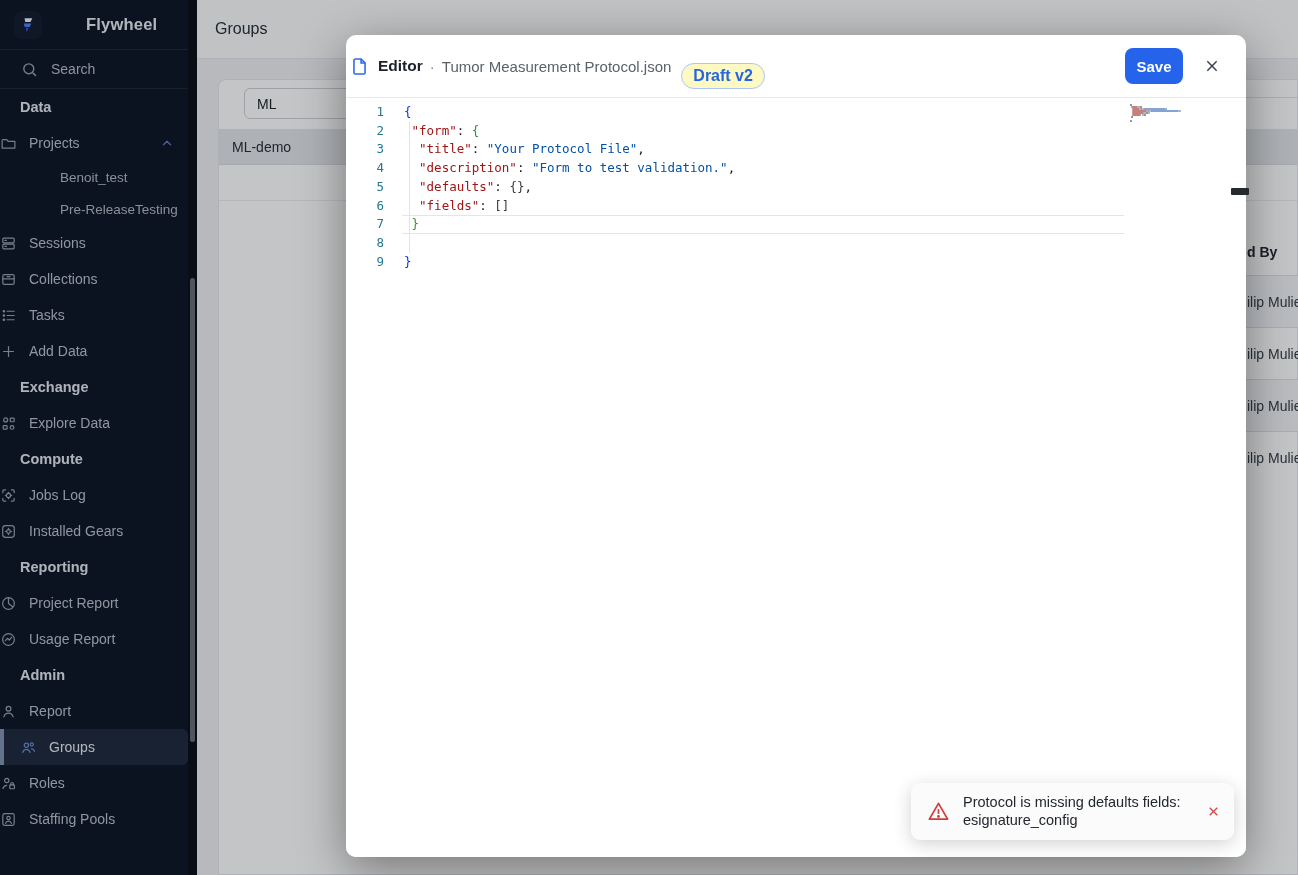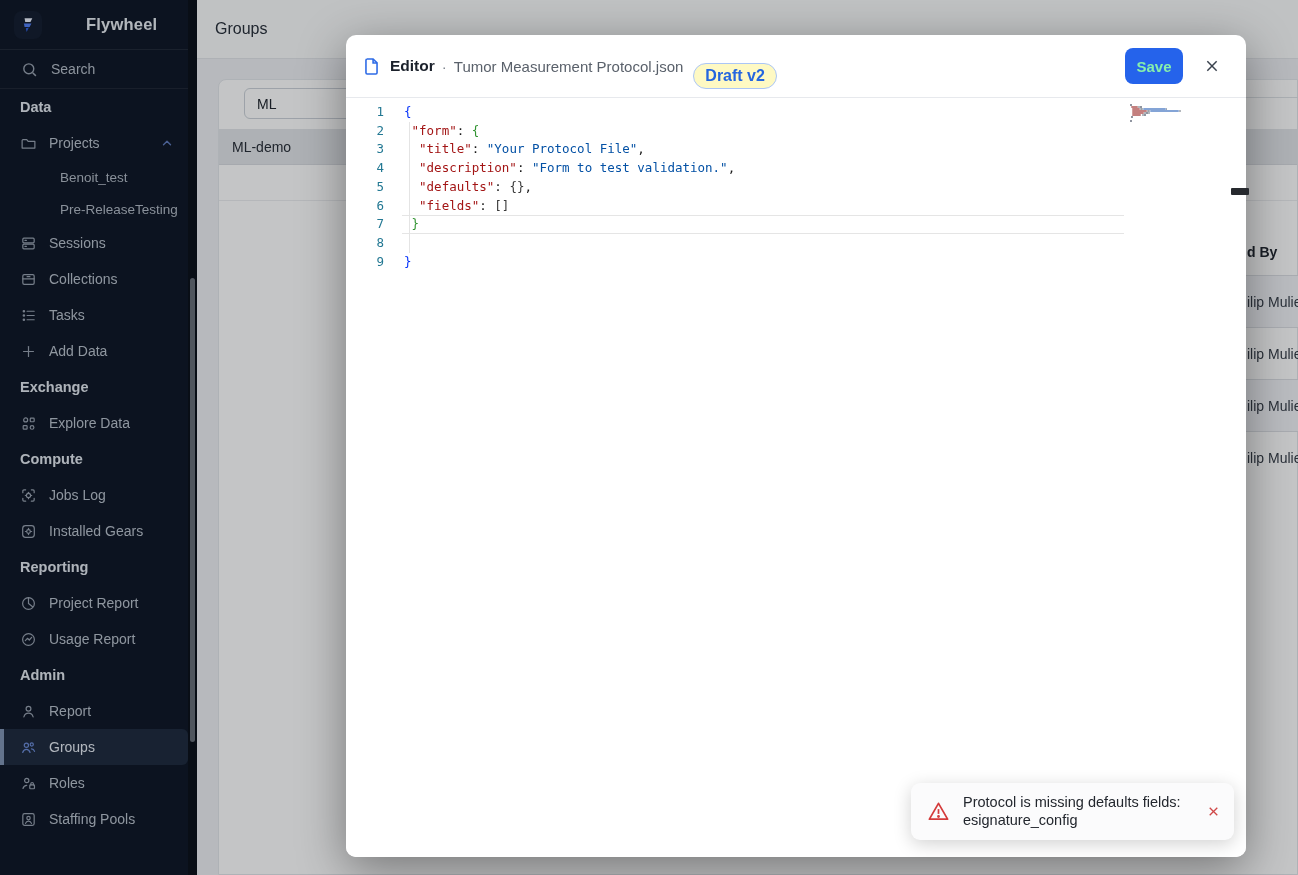--- a/index.html
+++ b/index.html
@@ -14,21 +14,21 @@
                 background:rgba(196,203,214,.5); border-radius:3px; }
   .side-header { height:50px; display:flex; align-items:center; gap:12px; padding-left:14px;
                  border-bottom:1px solid rgba(255,255,255,.08); }
   .logo { width:28px; height:28px; border-radius:8px; background:#131c2e; display:grid; place-items:center; flex:none; }
   .brand { color:#e7ebf1; font-size:16.5px; font-weight:700; letter-spacing:.2px;margin-left:32px; }
   .search-row { height:39px; display:flex; align-items:center; gap:13px; padding-left:21px;
                 border-bottom:1px solid rgba(255,255,255,.07); color:#b7bfca; font-size:14px; cursor:pointer; }
   .nav { position:relative; }
   .section-label { height:36px; display:flex; align-items:center; padding-left:20px;
                    color:#e3e8ef; font-size:14.5px; font-weight:700; }
-  .nav-item { height:36px; display:flex; align-items:center; gap:12px; padding-left:20px;
+  .nav-item { height:36px; display:flex; align-items:center; gap:12px; 
               color:#b9c1cc; font-size:14px; cursor:pointer; margin-right:9px; }
   .nav-item.child { height:32px; padding-left:60px; font-size:13.5px; color:#b2bac5; }
   .nav-item.active { background:#1e2a3d; border-left:4px solid #8094b3; padding-left:16px;
                      color:#e6ebf3; border-radius:0 6px 6px 0; }
   .nav-item.active .nav-icon { color:#6c8cd8; }
   .nav-icon { width:17px; height:17px; color:#99a2b0; flex:none; display:inline-flex; }
   .nav-icon svg { width:100%; height:100%; }
   .chev { margin-left:auto; margin-right:14px; color:#5f7bbd; width:14px; height:14px; display:inline-flex; }
 
   
@@ -50,30 +50,30 @@
   .slice-header { height:46px; display:flex; align-items:center; font-weight:700; font-size:14px;
                   color:#20262e; white-space:nowrap; padding-left:1px; }
   .slice-row { height:52px; border-top:1px solid #dcdfe4; font-size:14px; color:#353c46;
                display:flex; align-items:center; white-space:nowrap; padding-left:1px; cursor:pointer; }
   .slice-row:nth-child(odd) { background:#f2f4f8; }
 
   
   .overlay { position:absolute; inset:0; background:rgba(9,11,15,.24); z-index:40; }
   .modal { position:absolute; left:346px; top:35px; width:900px; height:822px; background:#fff;
            border-radius:10px; box-shadow:0 12px 48px rgba(0,0,0,.4); z-index:50; }
-  .m-header { height:63px; display:flex; align-items:center; padding:0 26px 0 16px;
+  .m-header { height:63px; display:flex; align-items:center; padding:0 26px 0 4px;
               border-bottom:1px solid #e7e9ed; }
   .file-icon { width:19px; height:21px; color:#2e6be6; display:inline-flex; flex:none; }
   .m-title { font-weight:700; font-size:15.5px; color:#1b212b; margin-left:9px; }
   .m-sep { color:#7c838d; margin:0 7px; font-size:15px; }
   .m-file { color:#5a616b; font-size:15px; }
   .badge { margin-left:10px; border:1px solid #abc6f6; color:#2466df; border-radius:999px;
            padding:3px 11px; font-size:16px; font-weight:600; background:#fef9c3;margin-top:20px; }
   .m-spacer { flex:1; }
-  .save-btn { background:#2563eb; color:#86efac; border:none; border-radius:8px; width:58px; height:36px;
+  .save-btn { background:#2563eb; color:#ffffff; border:none; border-radius:8px; width:58px; height:36px;
               font-size:15px; font-weight:600; margin-right:21px; cursor:pointer;
               font-family:"Liberation Sans",sans-serif; }
   .close-x { width:16px; height:16px; color:#3a424e; display:inline-flex; cursor:pointer; }
 
   
   .editor { position:absolute; left:0; top:63px; right:0; bottom:0; overflow:hidden;
             border-radius:0 0 10px 10px; font-family:"DejaVu Sans Mono",monospace;
             font-size:12.5px; background:#fff; }
   .gutter { position:absolute; left:0; top:5px; width:38px; text-align:right;
             color:#237893; line-height:18.7px; white-space:pre; }

